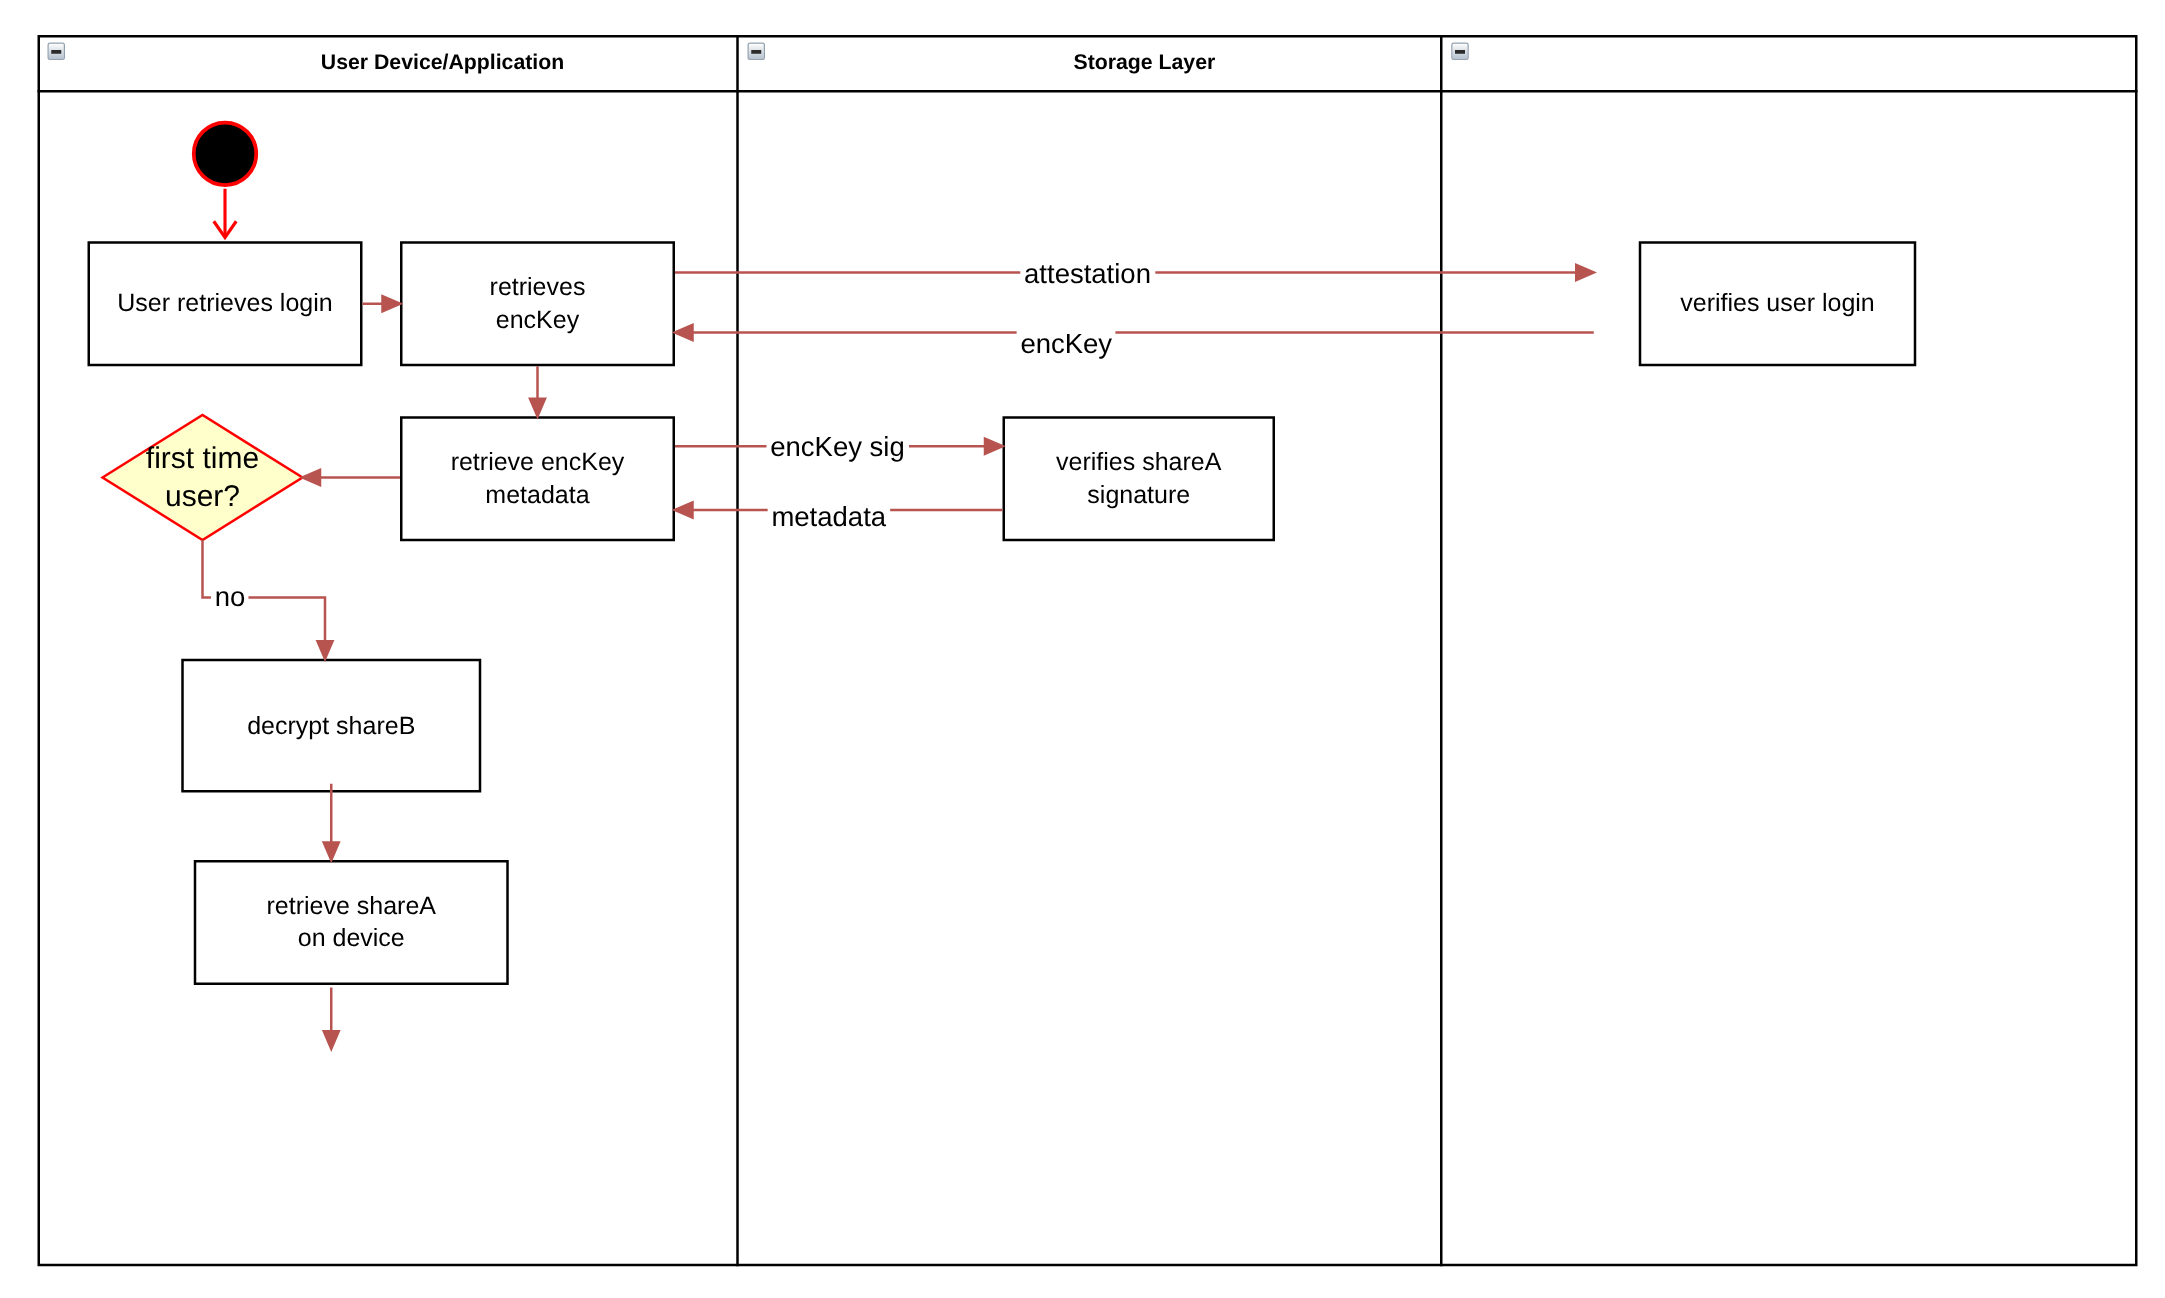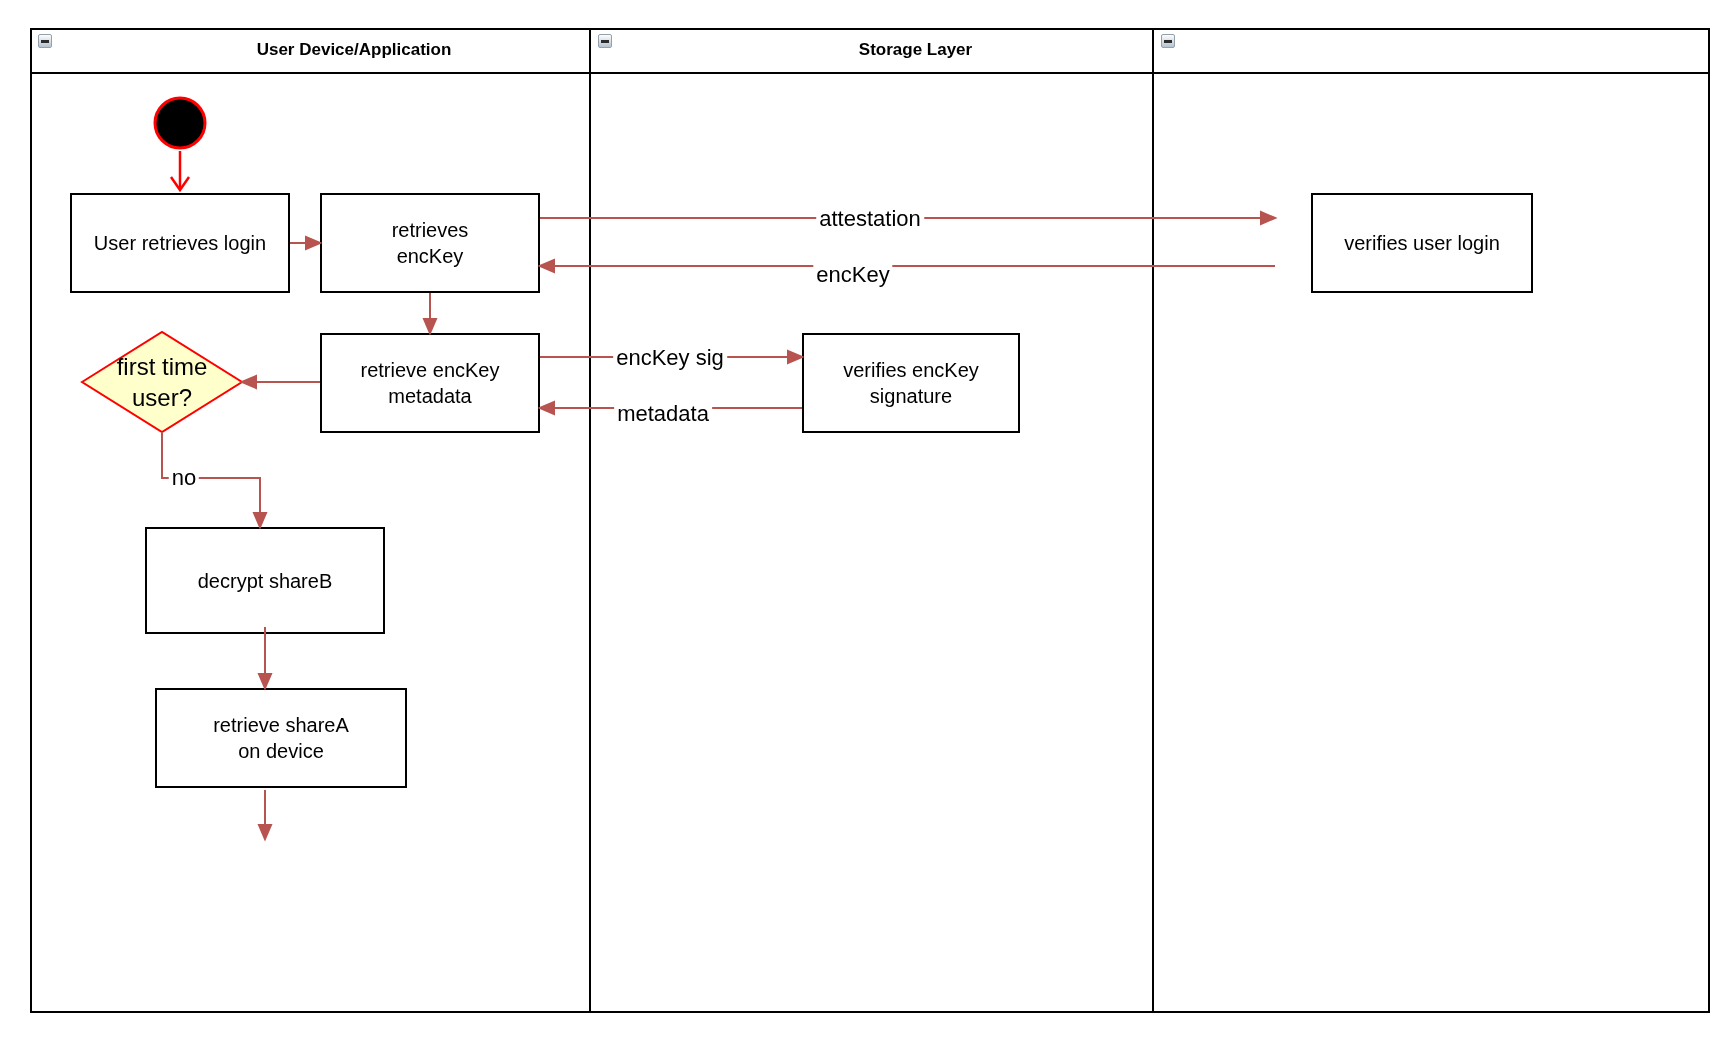--- a/index.html
+++ b/index.html
@@ -72,21 +72,21 @@
 
   <div class="node" id="n-user-login">
     <span>User retrieves login</span></div>
   <div class="node" id="n-retrieves-enckey">
     <span>retrieves
 encKey</span></div>
   <div class="node" id="n-retrieve-metadata">
     <span>retrieve encKey
 metadata</span></div>
   <div class="node" id="n-verifies-signature">
-    <span>verifies encKey
+    <span>verifies shareA
 signature</span></div>
   <div class="node" id="n-verifies-login">
     <span>verifies user login</span></div>
   <div class="node" id="n-decrypt-shareb">
     <span>decrypt shareB</span></div>
   <div class="node" id="n-retrieve-sharea">
     <span>retrieve shareA
 on device</span></div>
 
   <svg id="edges" width="1732" height="1038" viewBox="0 0 1732 1038">

